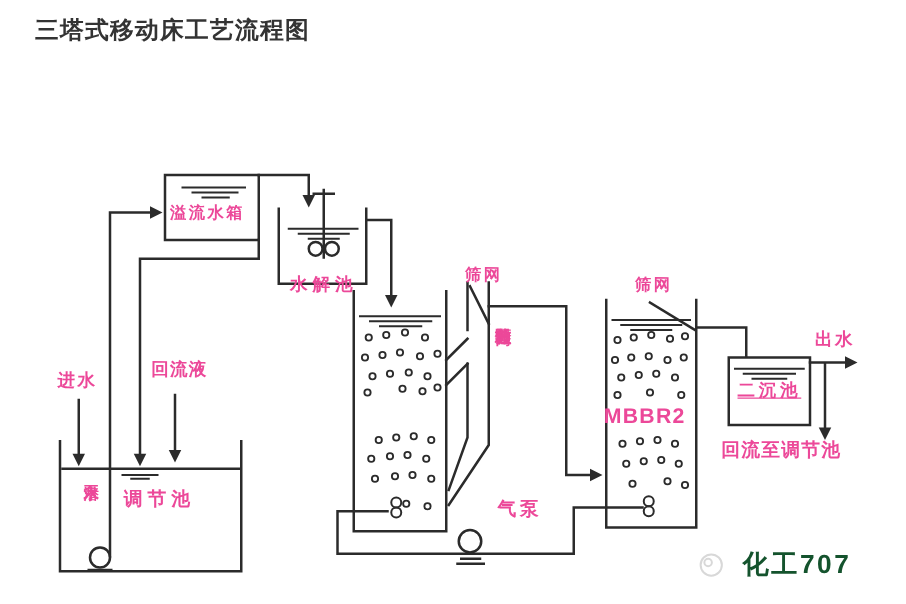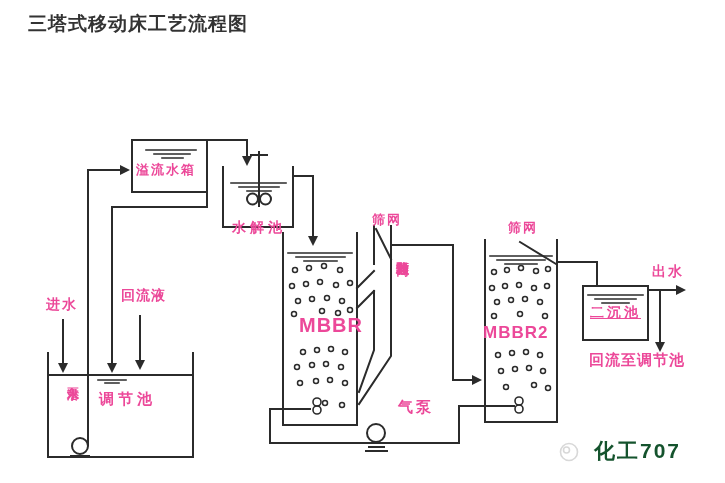--- a/index.html
+++ b/index.html
@@ -190,21 +190,20 @@
       <circle cx="506" cy="387" r="2.5"></circle>
         <circle cx="534" cy="385" r="2.5"></circle>
         <circle cx="548" cy="388" r="2.5"></circle>
     </g>
   </svg>
 
   <div class="lbl" style="left:136px;top:161px;font-size:13px;">溢流水箱</div>
 
   <div class="lbl" style="left:232px;top:219px;font-size:14px;letter-spacing:4px;">水解池</div>
 
-  <div class="lbl" style="left:299px;top:314px;font-size:20px;letter-spacing:1px;">MBBR</div>
 
   <div class="lbl" style="left:483px;top:323px;font-size:17px;letter-spacing:1px;">MBBR2</div>
 
   <div class="lbl" style="left:372px;top:211px;font-size:13px;">筛网</div>
 
   <div class="lbl" style="left:508px;top:219px;font-size:13px;">筛网</div>
 
   <div class="lbl v" style="left:393px;top:252px;font-size:13px;">颗粒分离器</div>
 
   <div class="lbl" style="left:590px;top:304px;font-size:14px;letter-spacing:3px;text-decoration:underline;">二沉池</div>
@@ -214,21 +213,21 @@
   <div class="lbl v" style="left:64px;top:378px;font-size:12px;">潜水泵</div>
 
   <div class="lbl" style="left:369px;top:398px;font-size:15px;letter-spacing:3px;margin-left:29px;">气泵</div>
 
   <div class="lbl" style="left:46px;top:296px;font-size:14px;">进水</div>
 
   <div class="lbl" style="left:121px;top:287px;font-size:14px;letter-spacing:1px;">回流液</div>
 
   <div class="lbl" style="left:652px;top:263px;font-size:14px;text-align:right;">出水</div>
 
-  <div class="lbl" style="left:577px;top:351px;font-size:15px;letter-spacing:1px;margin-left:12px;">回流至调节池</div>
+  <div class="lbl" style="left:577px;top:351px;font-size:15px;letter-spacing:1px;">回流至调节池</div>
 
   <svg class="wm-logo" width="26" height="26" fill="none" stroke="#d8d8d8" stroke-width="1.6">
     <circle cx="13" cy="14" r="8.5"></circle>
     <circle cx="10.5" cy="12" r="3"></circle>
   </svg>
   <div class="wm" style="color: #14532d;">化工707</div>
 
 </div>
 
 </body></html>

